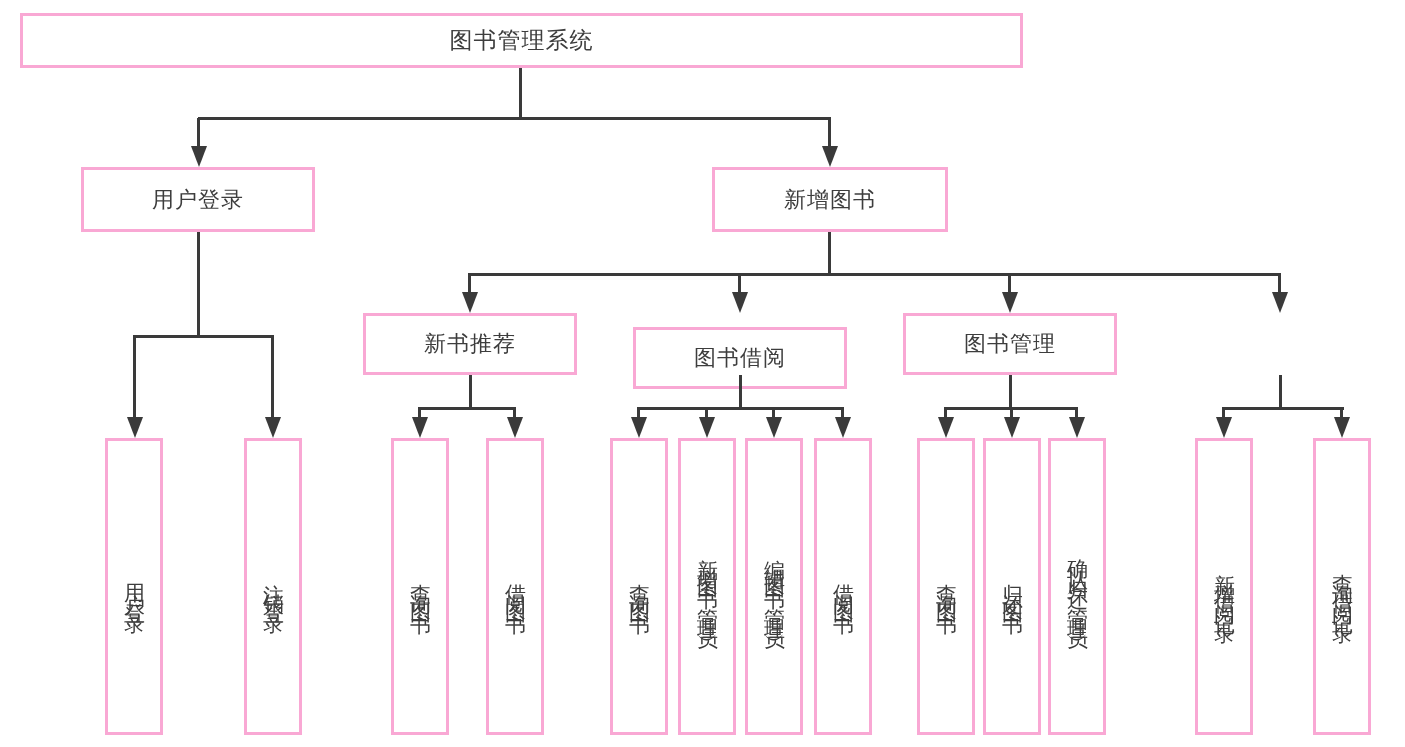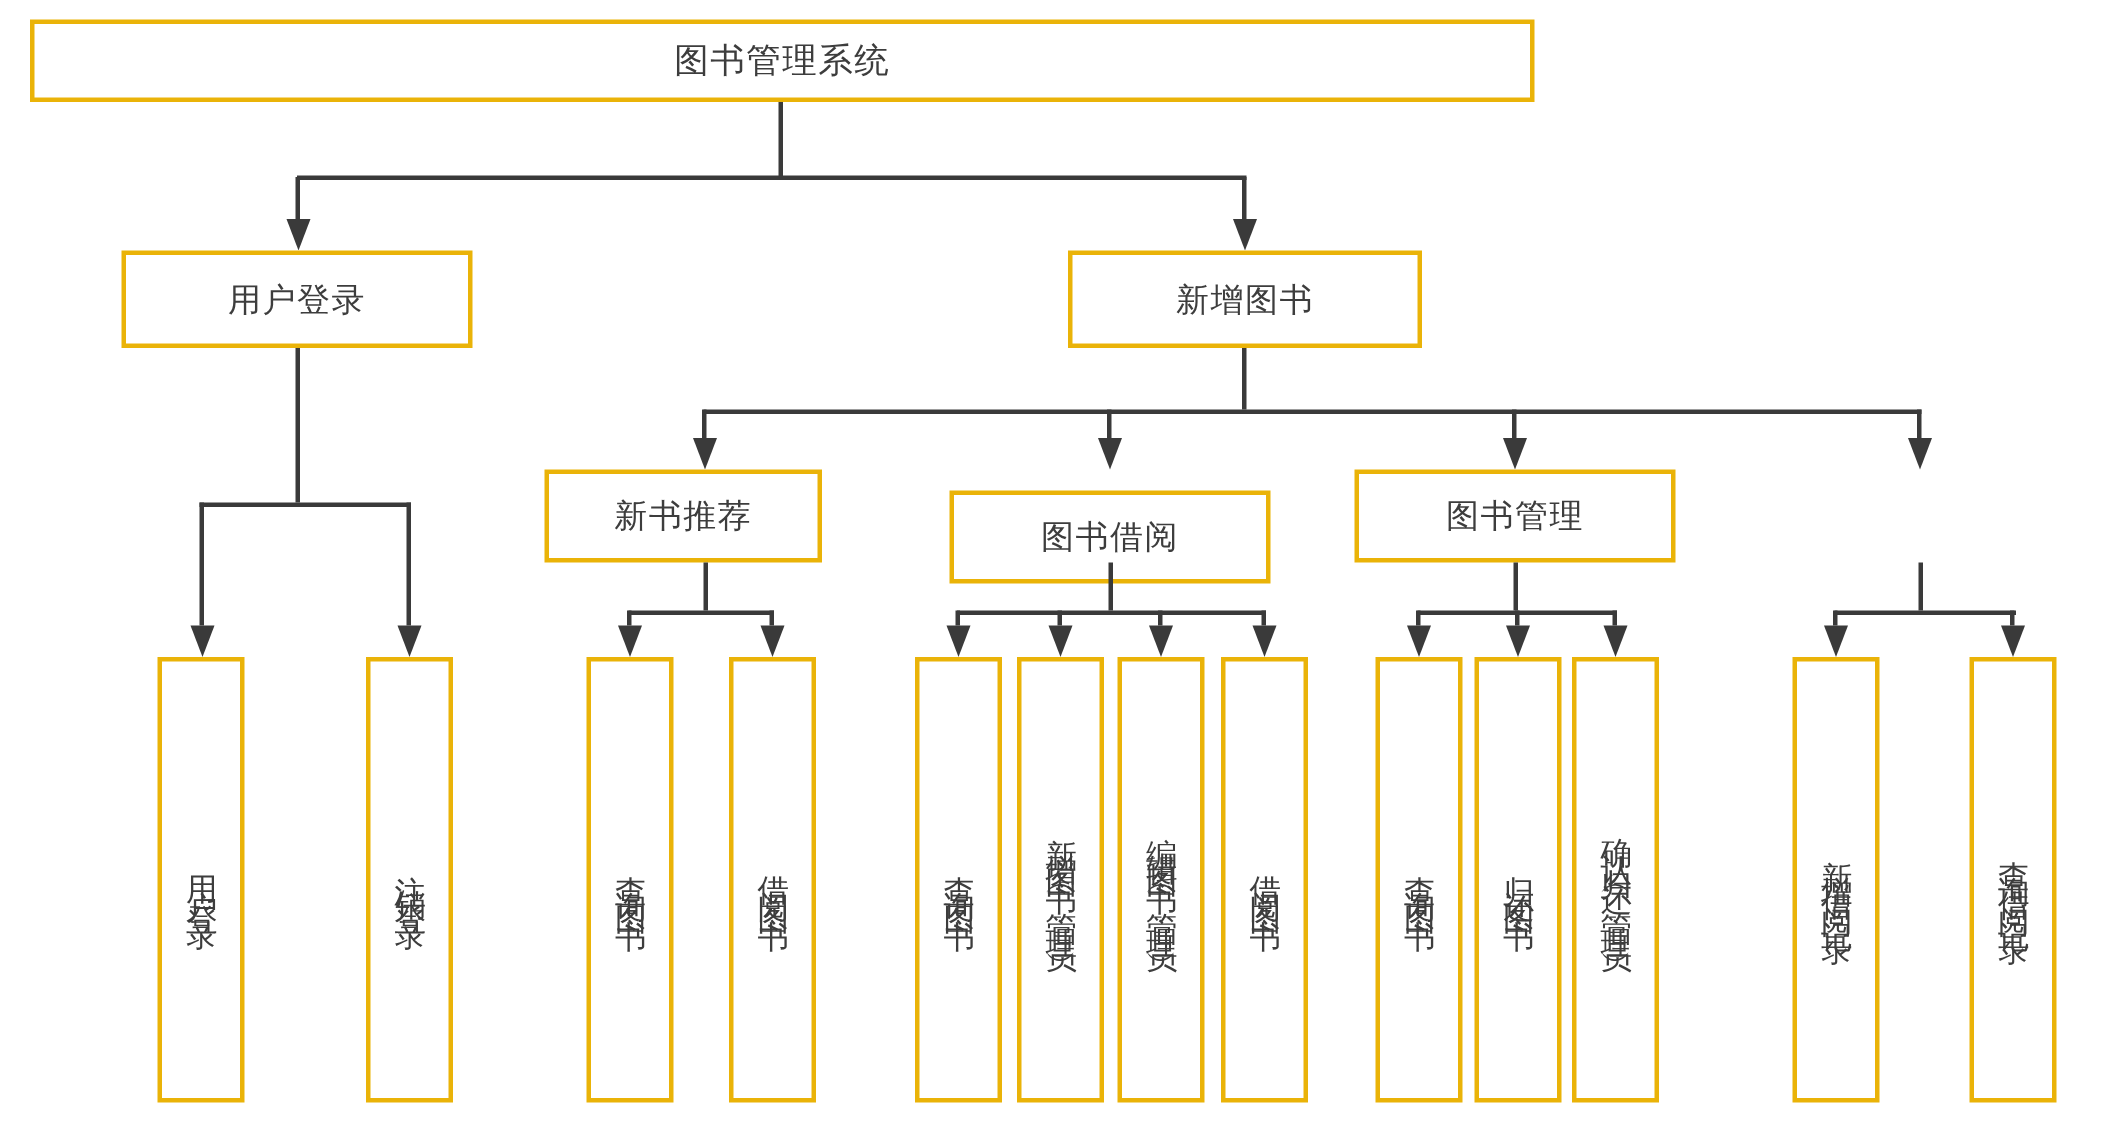--- a/index.html
+++ b/index.html
@@ -7,21 +7,21 @@
     position:relative;
     width:1405px;height:747px;
     background:#ffffff;
     font-family:"DejaVu Sans",sans-serif;
     overflow:hidden;
   }
   
   .box{
     position:absolute;
     box-sizing:border-box;
-    border:3px solid #eab308;
+    border:3px solid #f9a8d4;
     background:#ffffff;
     display:flex;align-items:center;justify-content:center;
     color:#3d3d3d;
   }
   .hlabel{font-size:22px;letter-spacing:1px;white-space:nowrap;}
   .root-label{font-size:23px;}
   .leaf{top:438px;height:297px;width:58px;}
   .leaf .vlabel{
     writing-mode:vertical-rl;
     text-orientation:mixed;
@@ -81,21 +81,21 @@
   <div class="drop" style="left:133px;top:335px;height:82px;"></div>
   <div class="drop" style="left:271px;top:335px;height:82px;"></div>
 
   <div class="vl" style="left:828px;top:232px;height:41px;"></div>
   <div class="hl" style="left:469px;top:273px;width:812px;"></div>
   <div class="drop" style="left:468px;top:273px;height:19px;"></div>
   <div class="drop" style="left:738px;top:273px;height:19px;"></div>
   <div class="drop" style="left:1008px;top:273px;height:19px;"></div>
   <div class="drop" style="left:1278px;top:273px;height:19px;"></div>
 
-  <div class="box" style="left:363px;top:313px;width:185px;height:62px;">
+  <div class="box" style="left:363px;top:313px;width:214px;height:62px;">
     <span class="hlabel">新书推荐</span>
   </div>
   <div class="box" style="left:633px;top:327px;width:214px;height:62px;">
     <span class="hlabel">图书借阅</span>
   </div>
   <div class="box" style="left:903px;top:313px;width:214px;height:62px;">
     <span class="hlabel">图书管理</span>
   </div>
 
   <div class="vl" style="left:469px;top:375px;height:32px;"></div>

